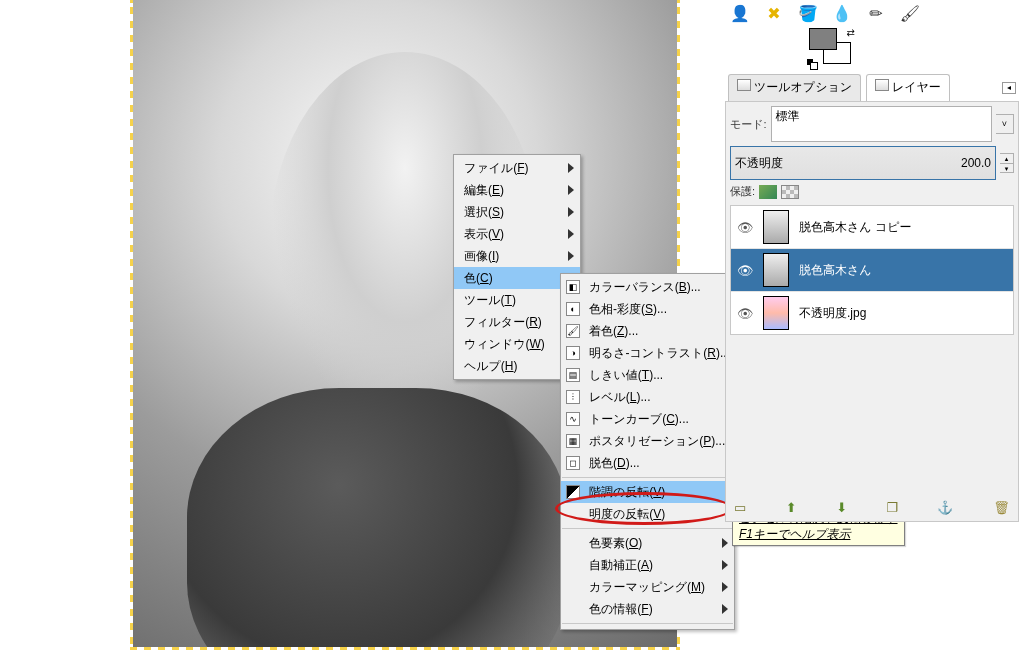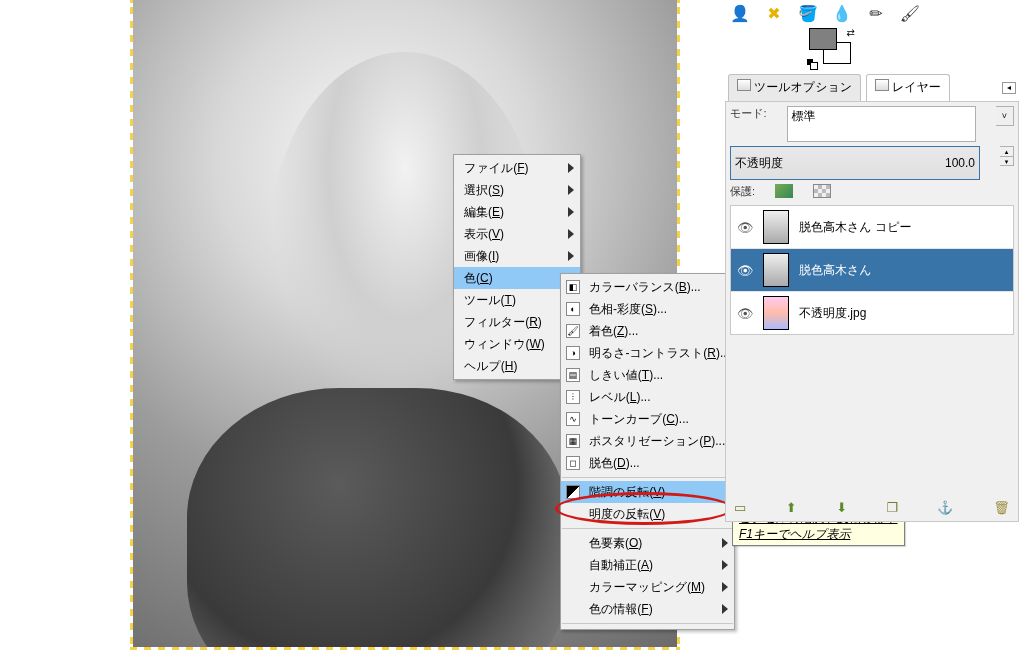--- a/index.html
+++ b/index.html
@@ -52,21 +52,21 @@
 .fgbg .mini::before{content:"";position:absolute;left:0;top:0;width:6px;height:6px;background:#000;}
 .fgbg .mini::after{content:"";position:absolute;left:3px;top:3px;width:6px;height:6px;background:#fff;border:1px solid #000;}
 
 .tabs { display:flex; gap:5px; border-bottom:1px solid #c8c8c8; padding:2px 3px 0;}
 .tab { display:flex; align-items:flex-start; gap:3px; padding:4px 8px 5px; border:1px solid #c0c0c0; border-bottom:none; background:#e9e9e9; border-radius:3px 3px 0 0; font-size:11px;}
 .tab.active { background:#fff; }
 .tab .iconlet { width:14px; height:12px; border:1px solid #888; background:linear-gradient(#fff,#ddd);}
 .collapse-btn { margin-left:auto; align-self:center; width:14px; height:12px; border:1px solid #999; font-size:8px; text-align:center; line-height:10px;}
 
 .panel-body { border:1px solid #c8c8c8; border-top:none; background:#f0f0f0; padding:4px 4px 30px; min-height:420px; position:relative;}
-.row { display:flex; gap:20px; margin-bottom:4px;}
+.row { display:flex; align-items:center; gap:4px; margin-bottom:4px;}
 .row label { font-size:11px; color:#333;}
 .mode-select { flex:1; height:36px; border:1px solid #b0b0b0; background:#fff; font-size:11px; padding:1px 4px;}
 .mode-select-btn { width:18px; height:20px; border:1px solid #b0b0b0; border-left:none; background:#efefef; font-size:9px; text-align:center; line-height:18px;}
 .opacity-bar { flex:1; height:20px; border:1px solid #3874a8; background:linear-gradient(#e8e8e8,#e0e0e0); display:flex; align-items:center; padding:16px 4px; font-size:11px;}
 .opacity-bar .val { margin-left:auto;}
 .opacity-step { width:14px; height:20px; border:1px solid #b0b0b0; border-left:none; display:flex; flex-direction:column;}
 .opacity-step span{flex:1; font-size:7px; text-align:center; line-height:9px; border-bottom:1px solid #b0b0b0;}
 .opacity-step span:last-child{border:none;}
 .protect-row .brush { width:18px; height:14px; background:linear-gradient(135deg,#7a5,#385);}
 .protect-row .checker { width:18px; height:14px;
@@ -101,29 +101,29 @@
 <div class="menu" id="main-menu" style="left:432px; top:154px; width:128px;margin-left:21px;">
     <div class="item">
       <span>ファイル(<span class="underline-key">F</span>)</span>
       <span class="arrow">
         <svg width="6" height="10">
           <path d="M0 0 L6 5 L0 10 Z" fill="#333"></path>
         </svg>
       </span>
     </div>
     <div class="item">
+      <span>編集(<span class="underline-key">E</span>)</span>
+      <span class="arrow">
+        <svg width="6" height="10">
+          <path d="M0 0 L6 5 L0 10 Z" fill="#333"></path>
+        </svg>
+      </span>
+    </div>
+    <div class="item">
       <span>選択(<span class="underline-key">S</span>)</span>
-      <span class="arrow">
-        <svg width="6" height="10">
-          <path d="M0 0 L6 5 L0 10 Z" fill="#333"></path>
-        </svg>
-      </span>
-    </div>
-    <div class="item">
-      <span>編集(<span class="underline-key">E</span>)</span>
       <span class="arrow">
         <svg width="6" height="10">
           <path d="M0 0 L6 5 L0 10 Z" fill="#333"></path>
         </svg>
       </span>
     </div>
     <div class="item">
       <span>表示(<span class="underline-key">V</span>)</span>
       <span class="arrow">
         <svg width="6" height="10">
@@ -320,21 +320,21 @@
 
   <div class="panel-body">
     <div class="row">
       <label>モード:</label>
       <div class="mode-select"><span>標準</span></div>
       <div class="mode-select-btn">˅</div>
     </div>
     <div class="row">
       <div class="opacity-bar">
         <span>不透明度</span>
-        <span class="val">100.0</span>
+        <span class="val">200.0</span>
       </div>
       <div class="opacity-step">
           <span>▴</span>
           <span>▾</span>
         </div>
     </div>
     <div class="row protect-row">
       <label>保護:</label>
       <span class="brush"></span>
       <span class="checker"></span>

